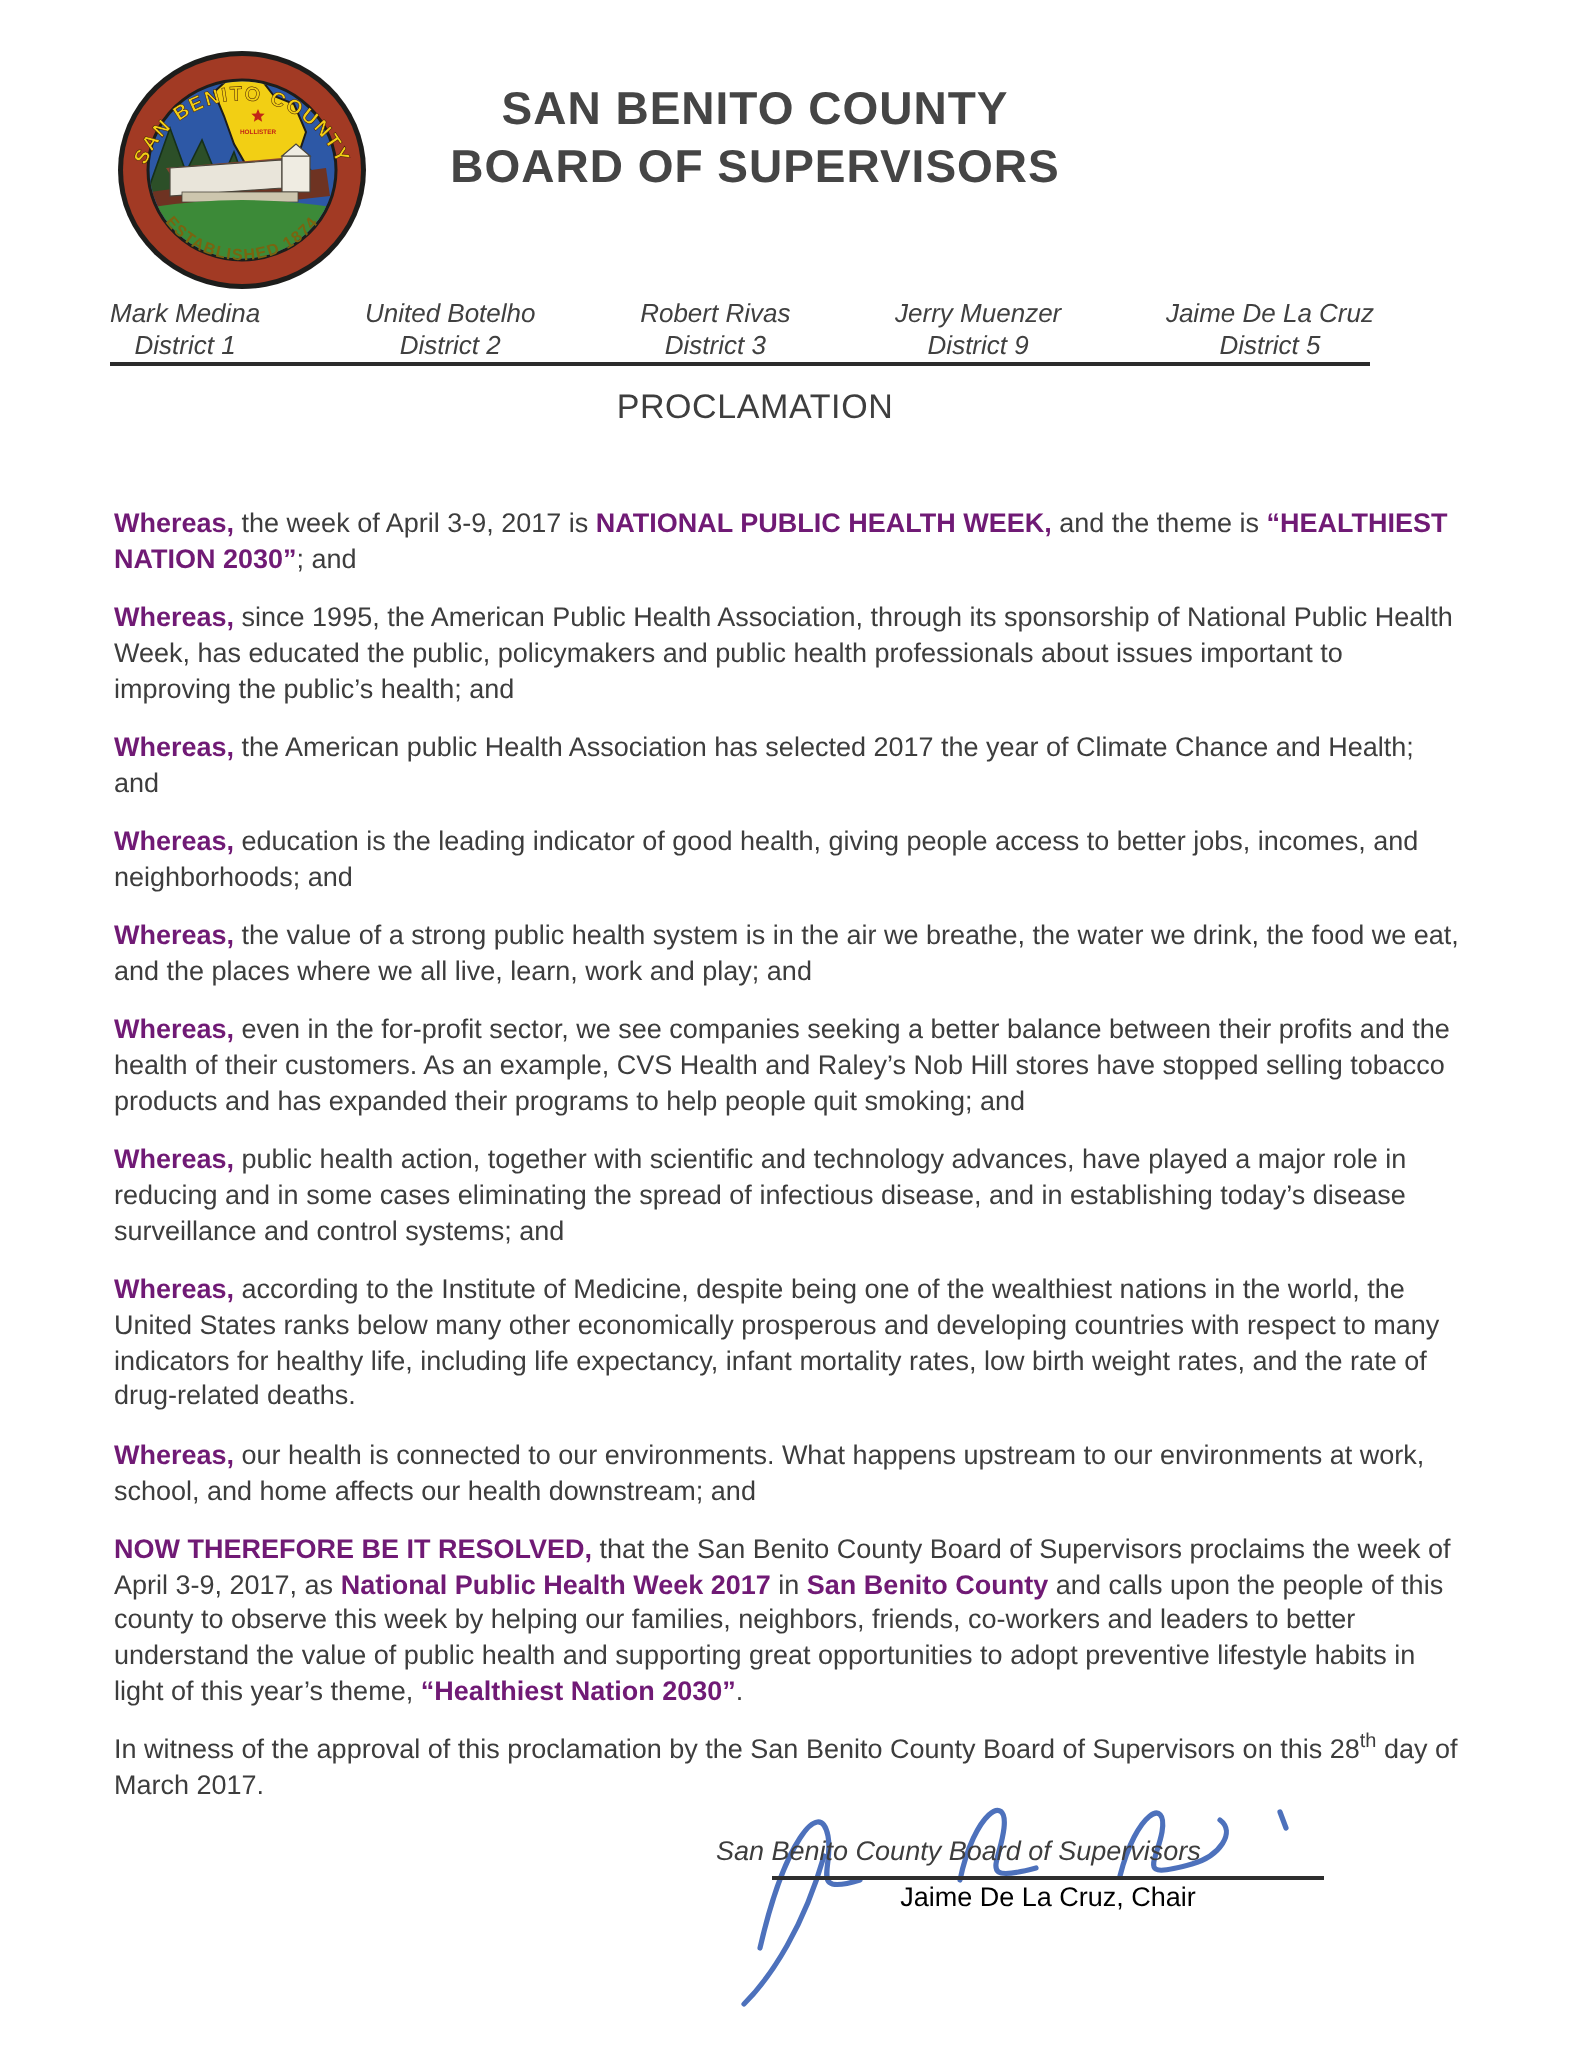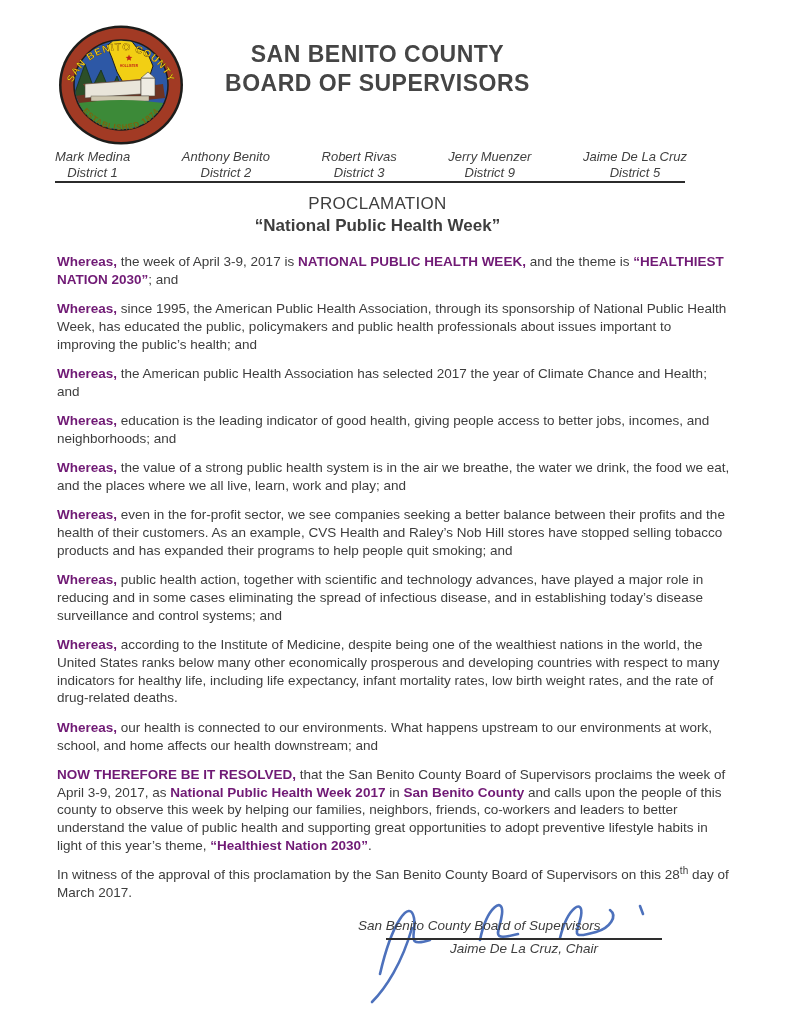--- a/index.html
+++ b/index.html
@@ -28,21 +28,21 @@
   }
   .body-text{
     position:absolute;top:253px;left:57px;width:676px;
     font-size:13.5px;line-height:17.8px;color:#3d3d3d;
   }
   .body-text p{margin:0 0 11.5px 0;}
   .body-text b{color:#701a75;}
   .body-text sup{font-size:10px;line-height:0;}
   .sig-svg{position:absolute;left:352px;top:888px;width:332px;height:124px;}
   .sig-line{position:absolute;top:938px;left:386px;width:276px;border-top:2px solid #2e2e2e;}
-  .sig-name{position:absolute;top:941px;left:386px;width:276px;text-align:center;font-size:13.5px;color:#404040;font-style:italic;}
+  .sig-name{position:absolute;top:941px;left:386px;width:276px;text-align:center;font-size:13.5px;color:#000000;}
   .sig-org{position:absolute;top:918px;left:358px;width:332px;text-align:left;font-size:13.5px;color:#3d3d3d;font-style:italic;}
 </style>
 </head>
 <body>
 
 <div class="page">
 
   <svg class="seal" viewBox="0 0 128 122" xmlns="http://www.w3.org/2000/svg">
     <ellipse cx="64" cy="61" rx="62" ry="59.5" fill="#1d1d1b"></ellipse>
     <ellipse cx="64" cy="61" rx="59.5" ry="57" fill="#a23a24"></ellipse>
@@ -77,41 +77,40 @@
     <div>SAN BENITO COUNTY</div>
     <div>BOARD OF SUPERVISORS</div>
   </div>
 
   <div class="sup-row">
       <div class="sup-col">
         <div>Mark Medina</div>
         <div>District 1</div>
       </div>
       <div class="sup-col">
-        <div>Anthony Benito</div>
+        <div>United Botelho</div>
         <div>District 2</div>
       </div>
       <div class="sup-col">
         <div>Robert Rivas</div>
         <div>District 3</div>
       </div>
       <div class="sup-col">
         <div>Jerry Muenzer</div>
         <div>District 9</div>
       </div>
       <div class="sup-col">
         <div>Jaime De La Cruz</div>
         <div>District 5</div>
       </div>
     </div>
 
   <div class="rule"></div>
 
   <div class="proc-title">PROCLAMATION</div>
-  <div class="proc-sub">“National Public Health Week”</div>
 
   <div class="body-text">
       <p><b>Whereas,</b><span> the week of April 3-9, 2017 is </span><b>NATIONAL PUBLIC HEALTH WEEK,</b><span> and the theme is </span><b>“HEALTHIEST NATION 2030”</b><span>; and</span></p>
       <p><b>Whereas,</b><span> since 1995, the American Public Health Association, through its sponsorship of National Public Health Week, has educated the public, policymakers and public health professionals about issues important to improving the public’s health; and</span></p>
       <p><b>Whereas,</b><span> the American public Health Association has selected 2017 the year of Climate Chance and Health; and</span></p>
       <p><b>Whereas,</b><span> education is the leading indicator of good health, giving people access to better jobs, incomes, and neighborhoods; and</span></p>
       <p><b>Whereas,</b><span> the value of a strong public health system is in the air we breathe, the water we drink, the food we eat, and the places where we all live, learn, work and play; and</span></p>
       <p><b>Whereas,</b><span> even in the for-profit sector, we see companies seeking a better balance between their profits and the health of their customers.  As an example, CVS Health and Raley’s Nob Hill stores have stopped selling tobacco products and has expanded their programs to help people quit smoking; and</span></p>
       <p><b>Whereas,</b><span> public health action, together with scientific and technology advances, have played a major role in reducing and in some cases eliminating the spread of infectious disease, and in establishing today’s disease surveillance and control systems; and</span></p>
       <p><b>Whereas,</b><span> according to the Institute of Medicine, despite being one of the wealthiest nations in the world, the United States ranks below many other economically prosperous and developing countries with respect to many indicators for healthy life, including life expectancy, infant mortality rates, low birth weight rates, and the rate of drug-related deaths.</span></p>

